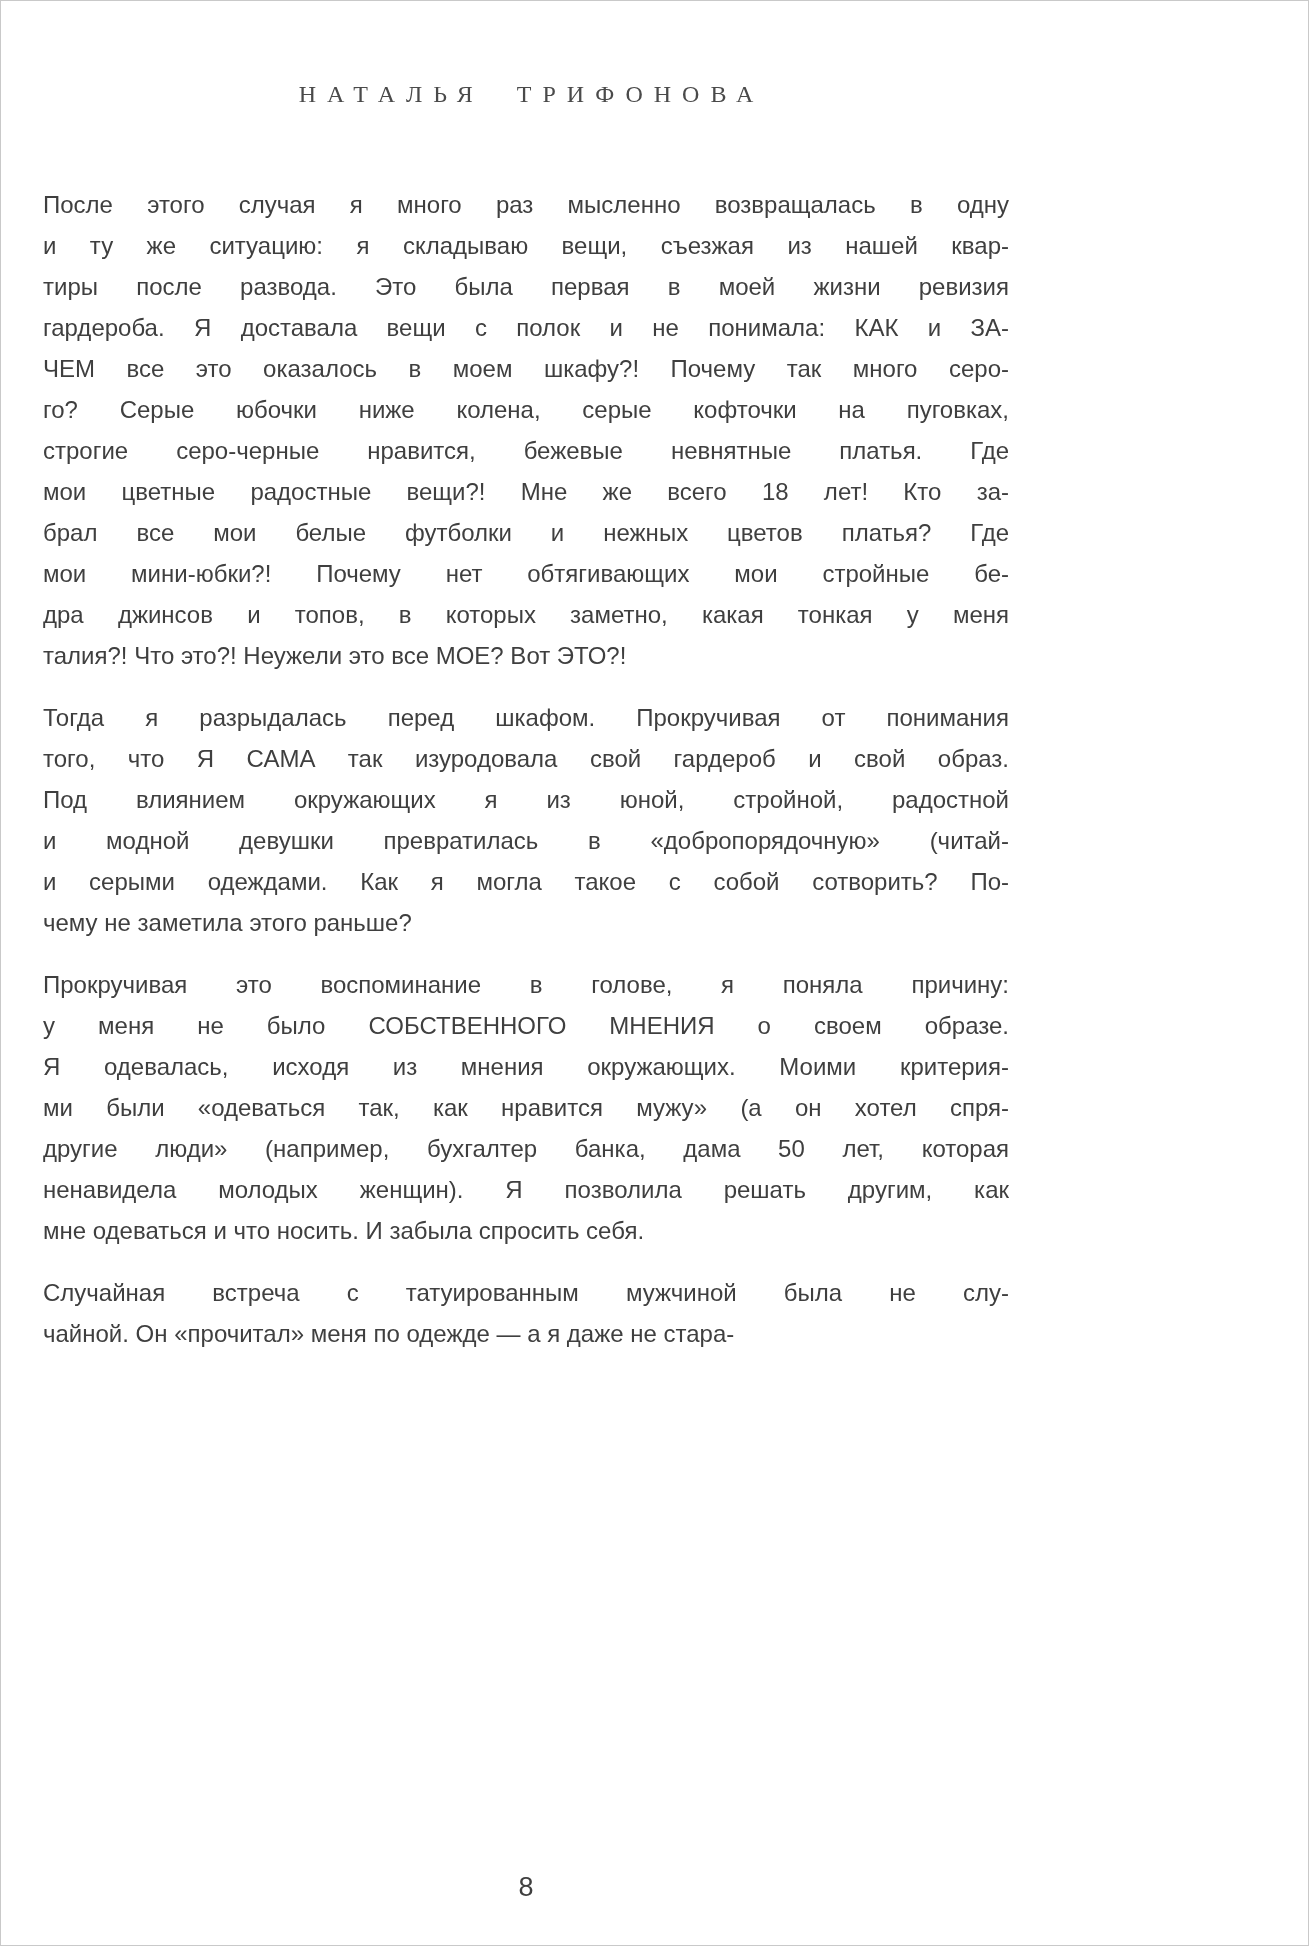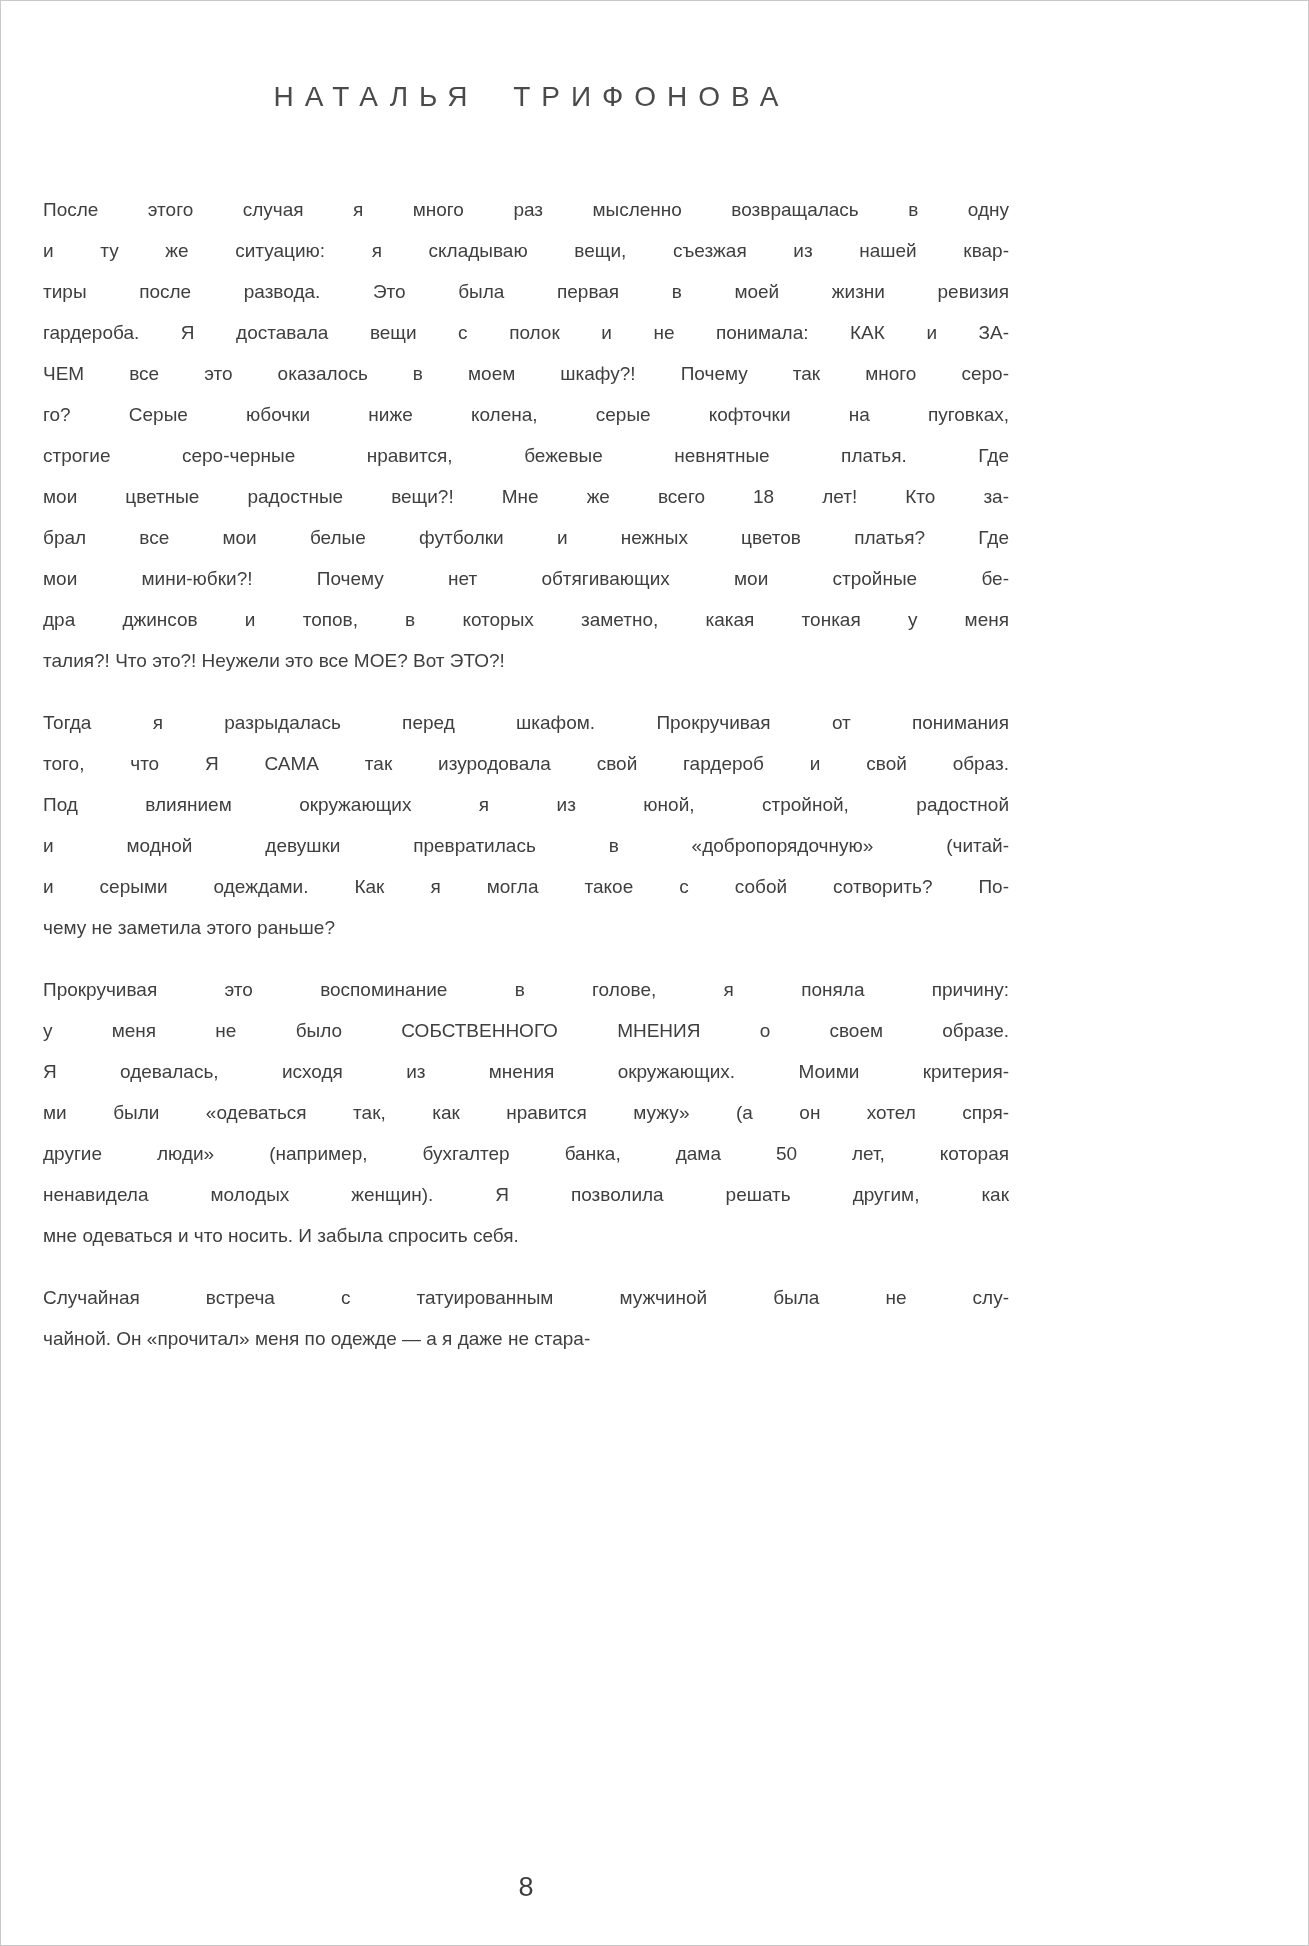--- a/index.html
+++ b/index.html
@@ -18,33 +18,34 @@
     color: #3f3f3f;
     overflow: hidden;
   }
   .page-header {
     width: 966px;
     margin: 80px 0 0 42px;
     text-align: center;
   }
   .author {
     margin: 12px;
-    font-size: 28px;
+    font-size: 24px;
     font-weight: 400;
     letter-spacing: 11px;
     word-spacing: 16px;
     text-indent: 11px; 
     color: #4a4a4a;
     text-transform: uppercase;
     white-space: nowrap;
+    font-family: Liberation Serif, serif;
   }
   .text-block {
     width: 966px;
     margin: 76px 0 0 42px;
-    font-size: 19px;
+    font-size: 24px;
     line-height: 41px;
     color: #3f3f3f;
   }
   .paragraph {
     margin: 0 0 21px 0;
   }
   .paragraph:last-child {
     margin-bottom: 8px;
   }
   .line {

